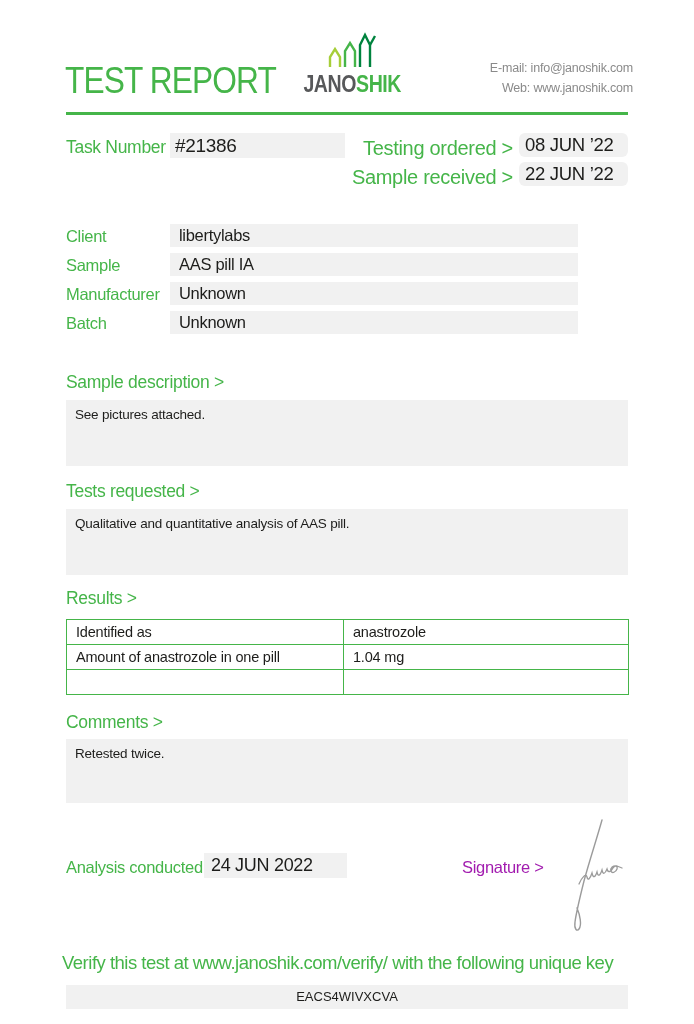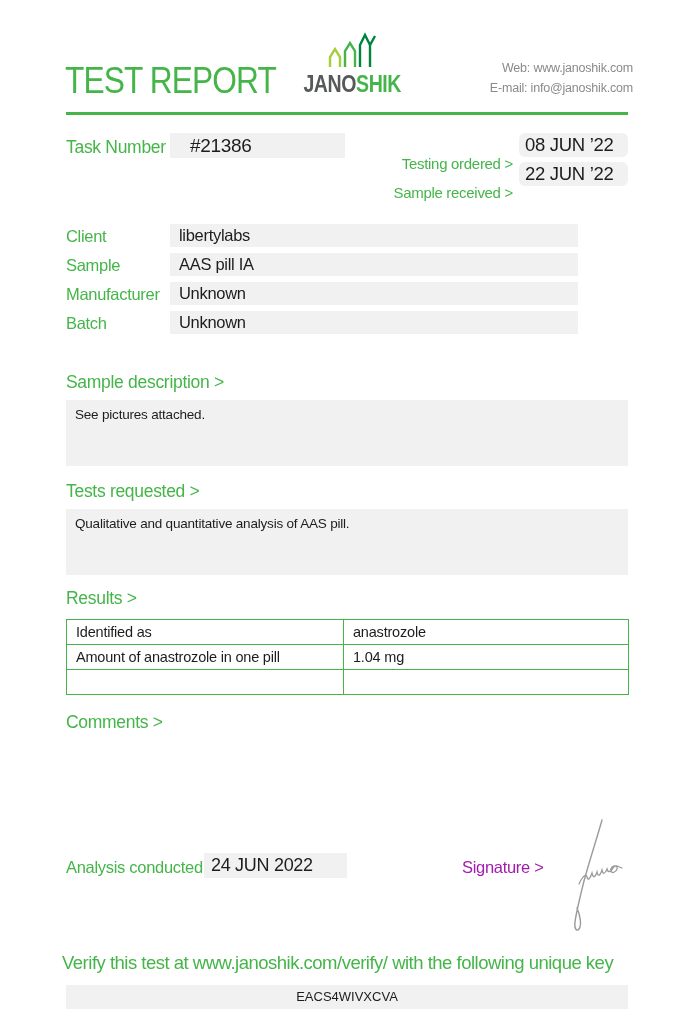--- a/index.html
+++ b/index.html
@@ -27,23 +27,23 @@
   .contacts {
     position:absolute; right:61px; top:58px; text-align:right;
     font-size:12.5px; line-height:20px; color:#8a8a8a; letter-spacing:-0.2px;
   }
   .divider { position:absolute; left:66px; top:112px; width:562px; height:3px; background:#45b549; }
 
   
   .task-label { position:absolute; left:66px; top:137px; font-size:17.5px; color:#45b549; white-space:nowrap; }
   .task-box {
     position:absolute; left:170px; top:133px; width:175px; height:25px;
-    background:#f1f1f1; font-size:19px; line-height:25px; padding-left:20px;
+    background:#f1f1f1; font-size:19px; line-height:25px; padding-left:5px;
   }
-  .date-label { position:absolute; left:347px; width:166px; text-align:right; font-size:15px; color:#45b549; white-space:nowrap;margin-top:18px; }
+  .date-label { position:absolute; left:347px; width:166px; text-align:right; font-size:20px; color:#45b549; white-space:nowrap; }
   .date-box {
     position:absolute; left:519px; width:109px; height:24px;
     background:#f1f1f1; font-size:18.5px; line-height:24px; padding-left:6px; white-space:nowrap;border-radius:6px;
   }
 
   
   .detail-label { position:absolute; left:66px; font-size:16.5px; color:#45b549; white-space:nowrap;text-align:right; }
   .detail-box {
     position:absolute; left:170px; width:408px; height:23px;
     background:#f1f1f1; font-size:16.5px; line-height:23px; padding-left:9px;
@@ -98,22 +98,22 @@
     <svg class="logo-icon" width="52" height="38" viewBox="0 0 52 38" fill="none">
       <path d="M5 35 V25 L10 17 L15 25 V35" stroke="#a6ce39" stroke-width="2.4"></path>
       <path d="M20 35 V19 L25 11 L30 19 V35" stroke="#45b549" stroke-width="2.4"></path>
       <path d="M35 35 V13 L40 3 L45 13 V35" stroke="#00833e" stroke-width="2.4"></path>
       <path d="M45 13 L50 4" stroke="#00833e" stroke-width="2.4"></path>
     </svg>
     <div class="logo-text"><span class="logo-jano">JANO</span><span class="logo-shik">SHIK</span></div>
   </div>
 
   <div class="contacts">
+    <div><span>E-mail: </span><span>info@janoshik.com</span></div>
     <div><span>Web: </span><span>www.janoshik.com</span></div>
-    <div><span>E-mail: </span><span>info@janoshik.com</span></div>
   </div>
 
   <div class="divider"></div>
 
   <div class="task-label">Task Number</div>
   <div class="task-box">#21386</div>
 
   <div class="date-label" style="top:137px">Testing ordered &gt;</div>
   <div class="date-box" style="top:133px">08 JUN ’22</div>
   <div class="date-label" style="top:166px">Sample received &gt;</div>
@@ -150,20 +150,21 @@
         <td>1.04 mg</td>
       </tr>
       <tr>
         <td></td>
         <td></td>
       </tr>
     </tbody>
   </table>
 
   <div class="section-heading" style="top:712px">Comments &gt;</div>
+  <div class="body-box" style="top:739px;height:64px">Retested twice.</div>
 
   <div class="analysis-label">Analysis conducted &gt;</div>
   <div class="analysis-box">24 JUN 2022</div>
   <div class="sig-label">Signature &gt;</div>
   <svg class="signature-svg" width="68" height="118" viewBox="0 0 68 118" fill="none">
     <path d="M46 2 C41 20 33 44 28 63 C24 79 20 96 19 104 C18 111 21 114 23 111 C26 107 24 97 21 90" stroke="#9b9b9b" stroke-width="1.4" stroke-linecap="round"></path>
     <path d="M23 66 C26 59 30 55 31 59 C32 63 34 61 36 55 C37 60 39 60 41 54 C42 59 44 58 46 52 C47 57 49 56 51 51 C52 55 55 54 57 50 C59 47 62 48 61 51 C60 54 56 56 55 53 C54 50 57 47 61 48 L66 50" stroke="#9b9b9b" stroke-width="1.3" stroke-linecap="round"></path>
   </svg>
 
   <div class="verify-text">Verify this test at www.janoshik.com/verify/ with the following unique key</div>

